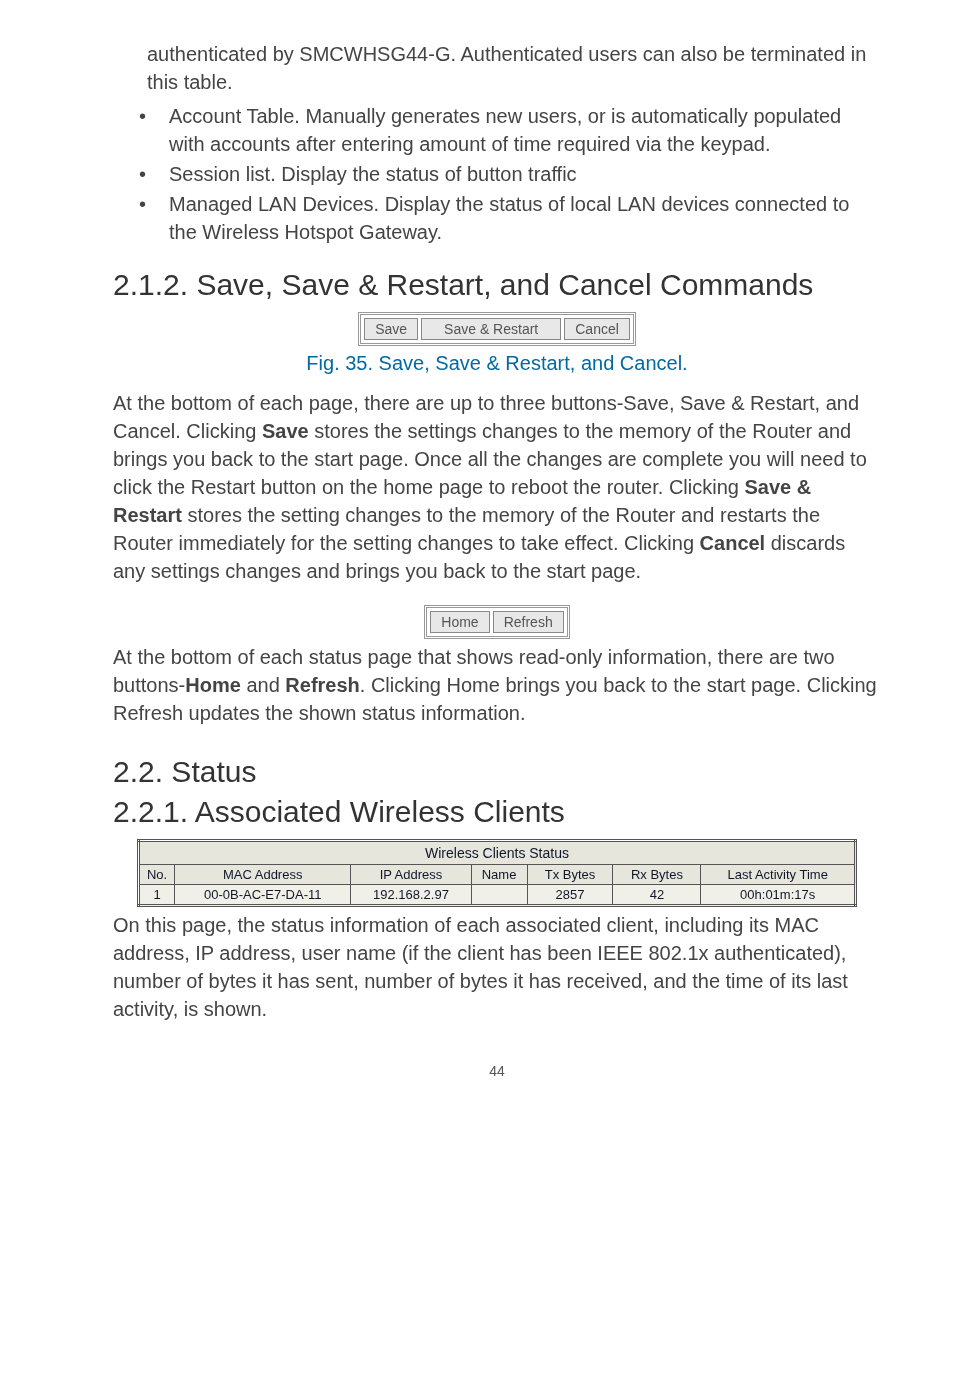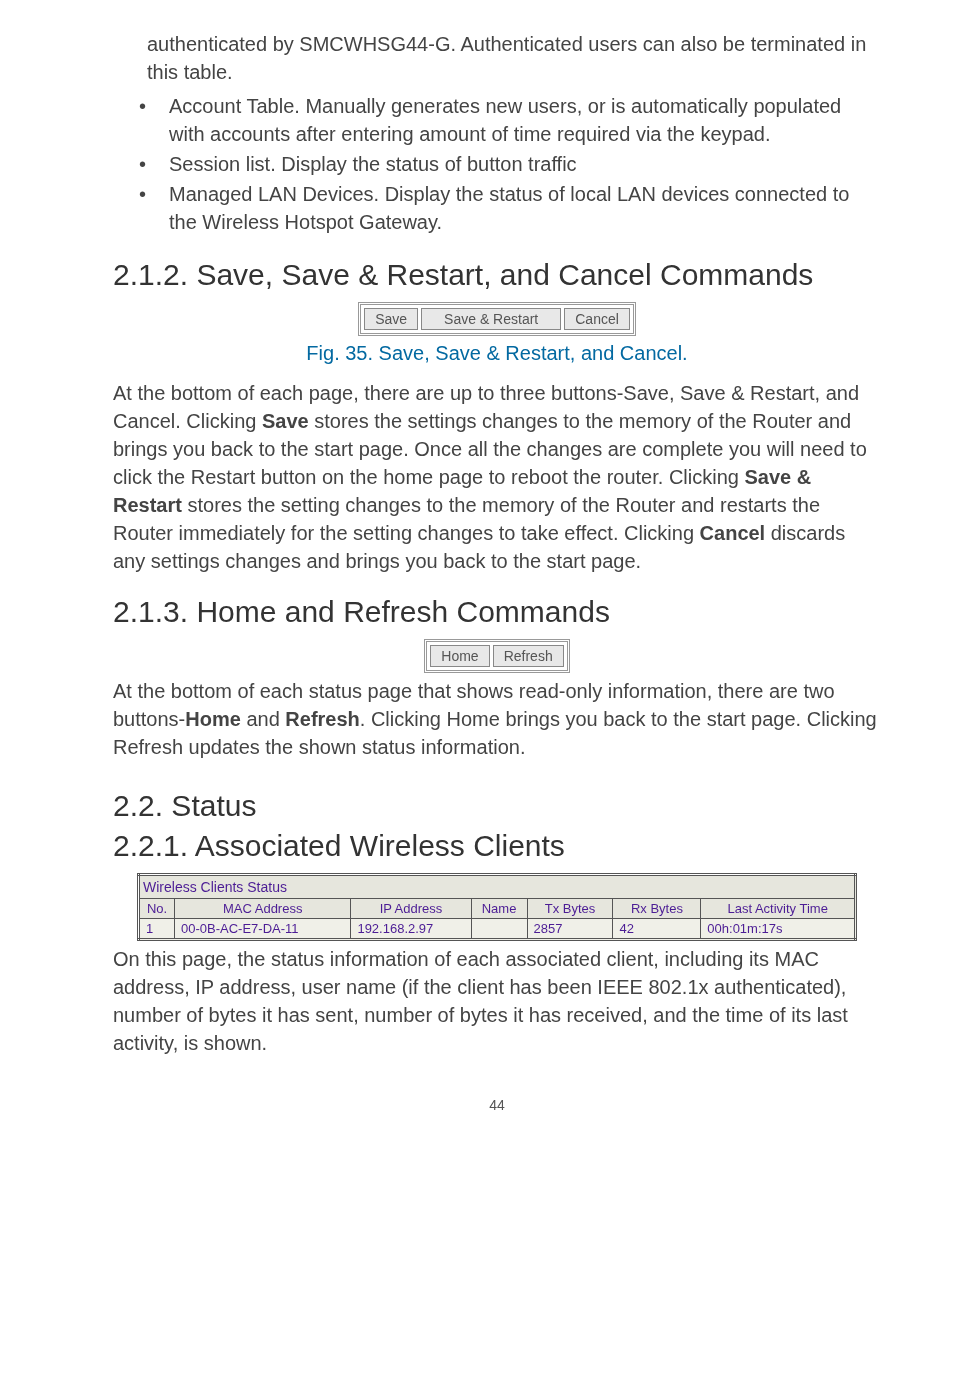--- a/index.html
+++ b/index.html
@@ -5,21 +5,21 @@
   * { box-sizing: border-box; }
   body {
     margin: 0;
     padding: 0;
     font-family: Arial, Helvetica, sans-serif;
     background: #fff;
     color: #333;
   }
   .page {
     width: 864px;
-    margin: 0 auto;
+    margin: 10px auto;
     padding: 30px 28px 30px 68px;
   }
   .body-text {
     font-size: 20px;
     line-height: 1.4;
     color: #444;
     margin: 0 0 6px 0;
   }
   .indent {
     margin-left: 34px;
@@ -96,21 +96,22 @@
   }
   .status-table {
     width: 100%;
     border-collapse: collapse;
     border: 3px double #555;
   }
   .status-table th, .status-table td {
     border: 1px solid #555;
     padding: 2px 6px;
     font-size: 13px;
-    color: #4c1d95;
+    text-align: center;
+    color: #0f172a;
     background: #e6e6dd;
   }
   .status-table .title-row td {
     font-size: 14px;
     padding: 3px;
     background: #e6e6dd;
   }
   .status-table th {
     font-weight: normal;
     background: #e6e6dd;
@@ -148,21 +149,20 @@
         <span class="fake-btn">Cancel</span>
       </span>
     </span>
   </div>
   <div class="fig-caption">Fig. 35. Save, Save &amp; Restart, and Cancel.</div>
 
   <p class="para">
     <span>At the bottom of each page, there are up to three buttons-Save, Save &amp; Restart, and Cancel. Clicking </span><span class="bold">Save</span><span> stores the settings changes to the memory of the Router and brings you back to the start page. Once all the changes are complete you will need to click the Restart button on the home page to reboot the router. Clicking </span><span class="bold">Save &amp; Restart</span><span> stores the setting changes to the memory of the Router and restarts the Router immediately for the setting changes to take effect. Clicking </span><span class="bold">Cancel</span><span> discards any settings changes and brings you back to the start page.</span>
   </p>
 
-  <h2 class="section">2.1.3. Home and Refresh Commands</h2>
 
   <div class="center">
     <span class="btn-frame">
       <span class="btn-row">
         <span class="fake-btn">Home</span>
         <span class="fake-btn">Refresh</span>
       </span>
     </span>
   </div>
 

